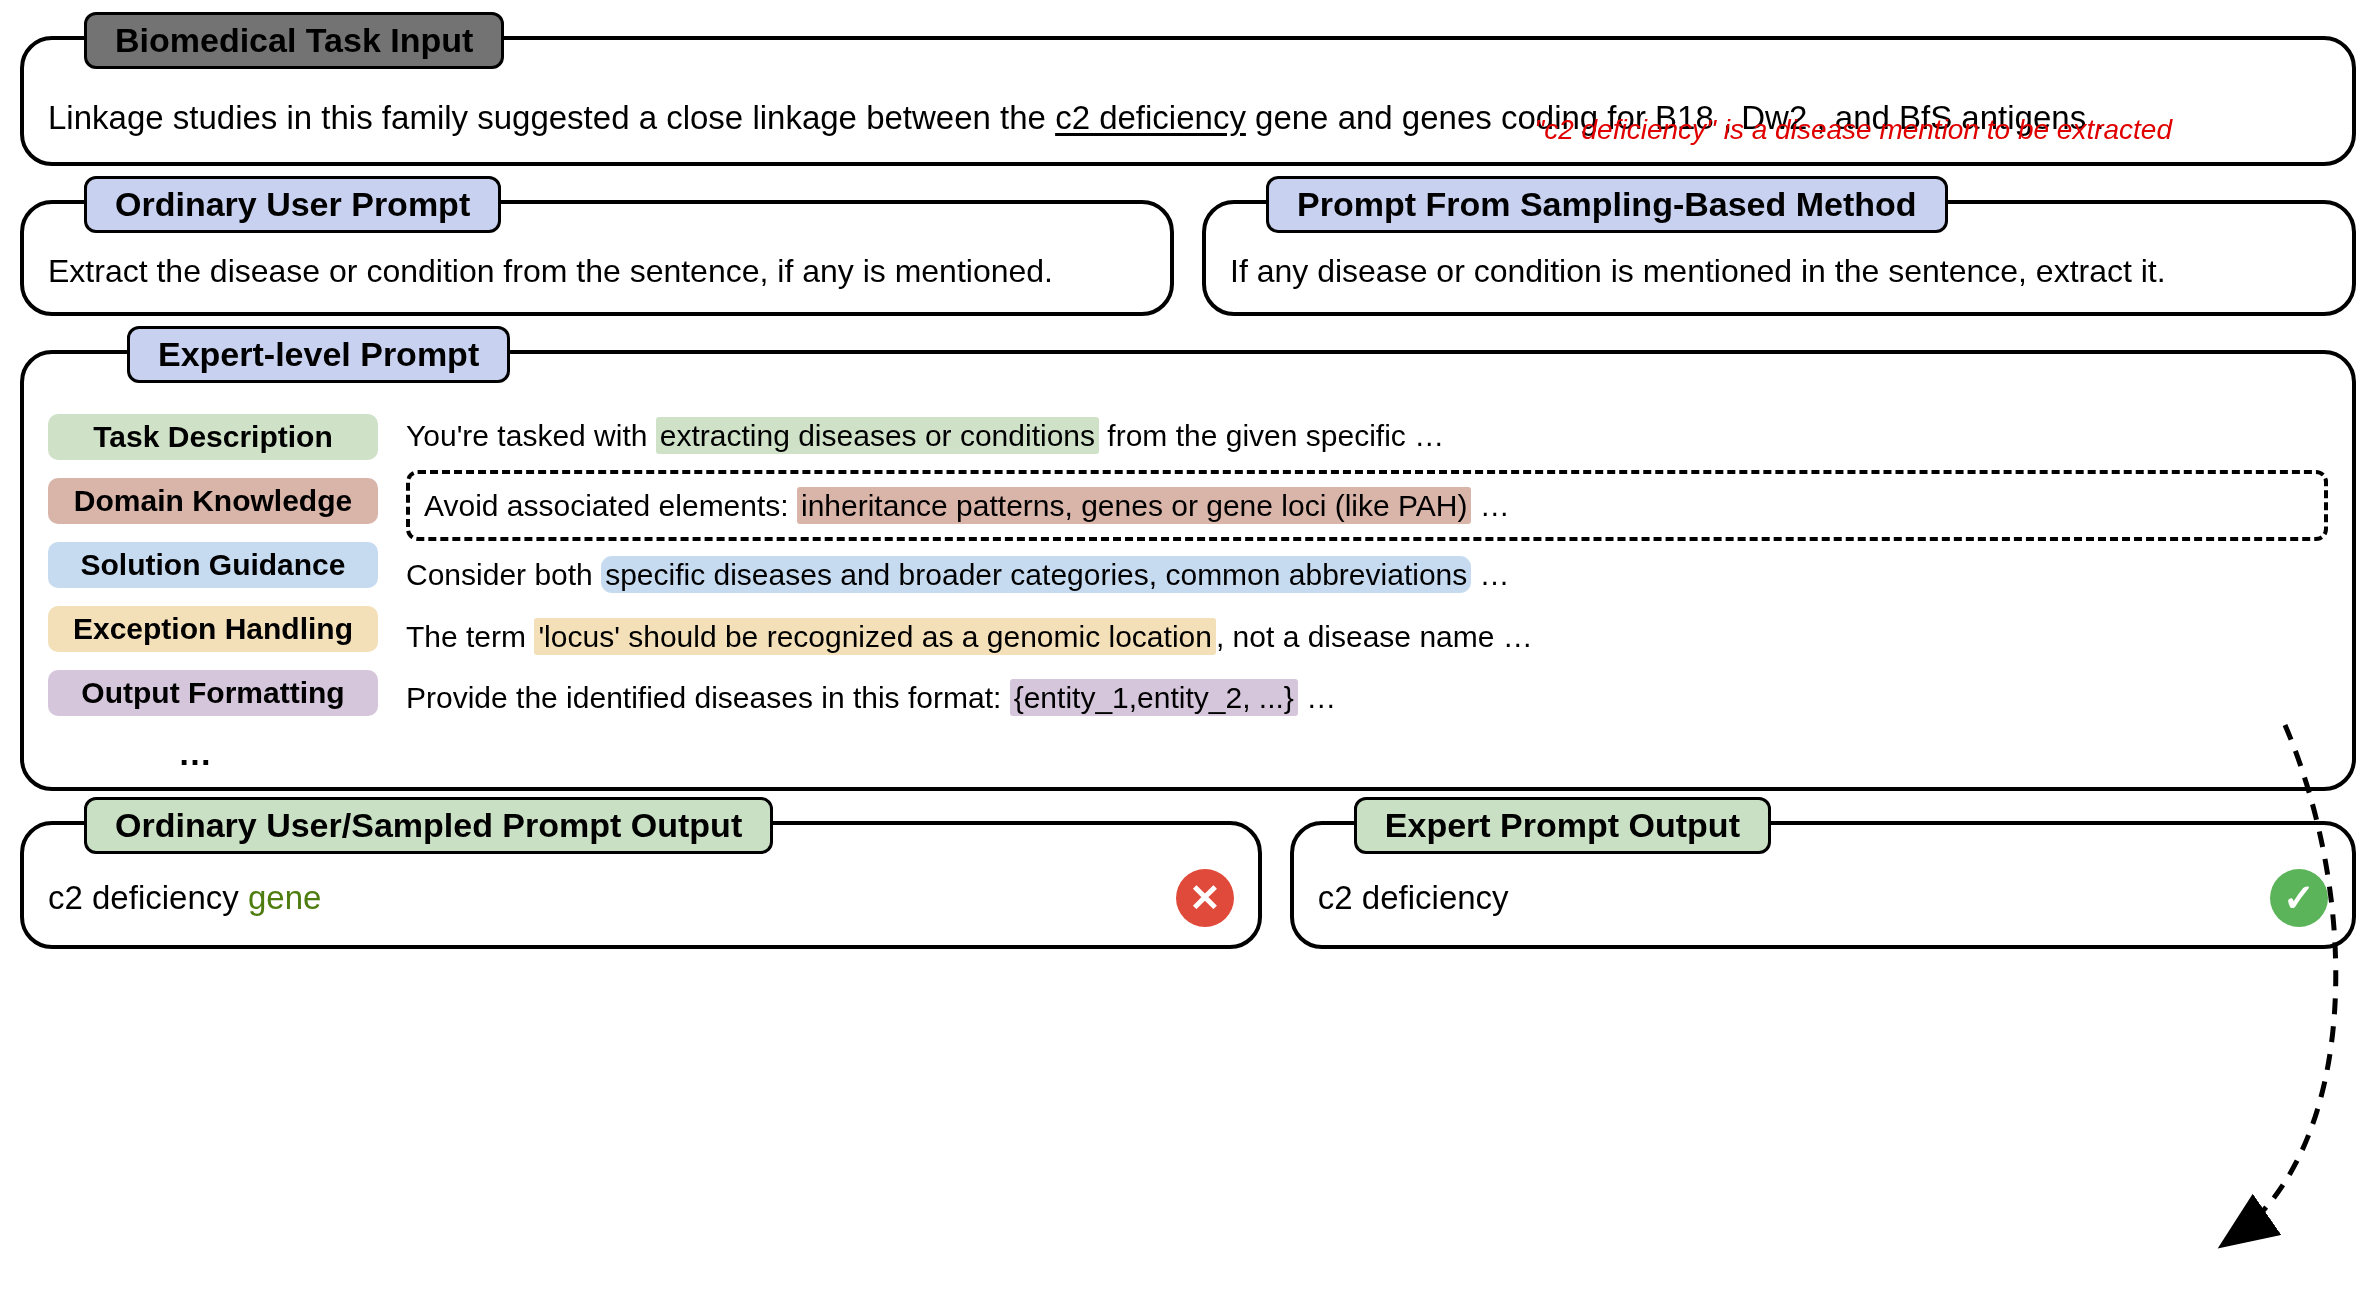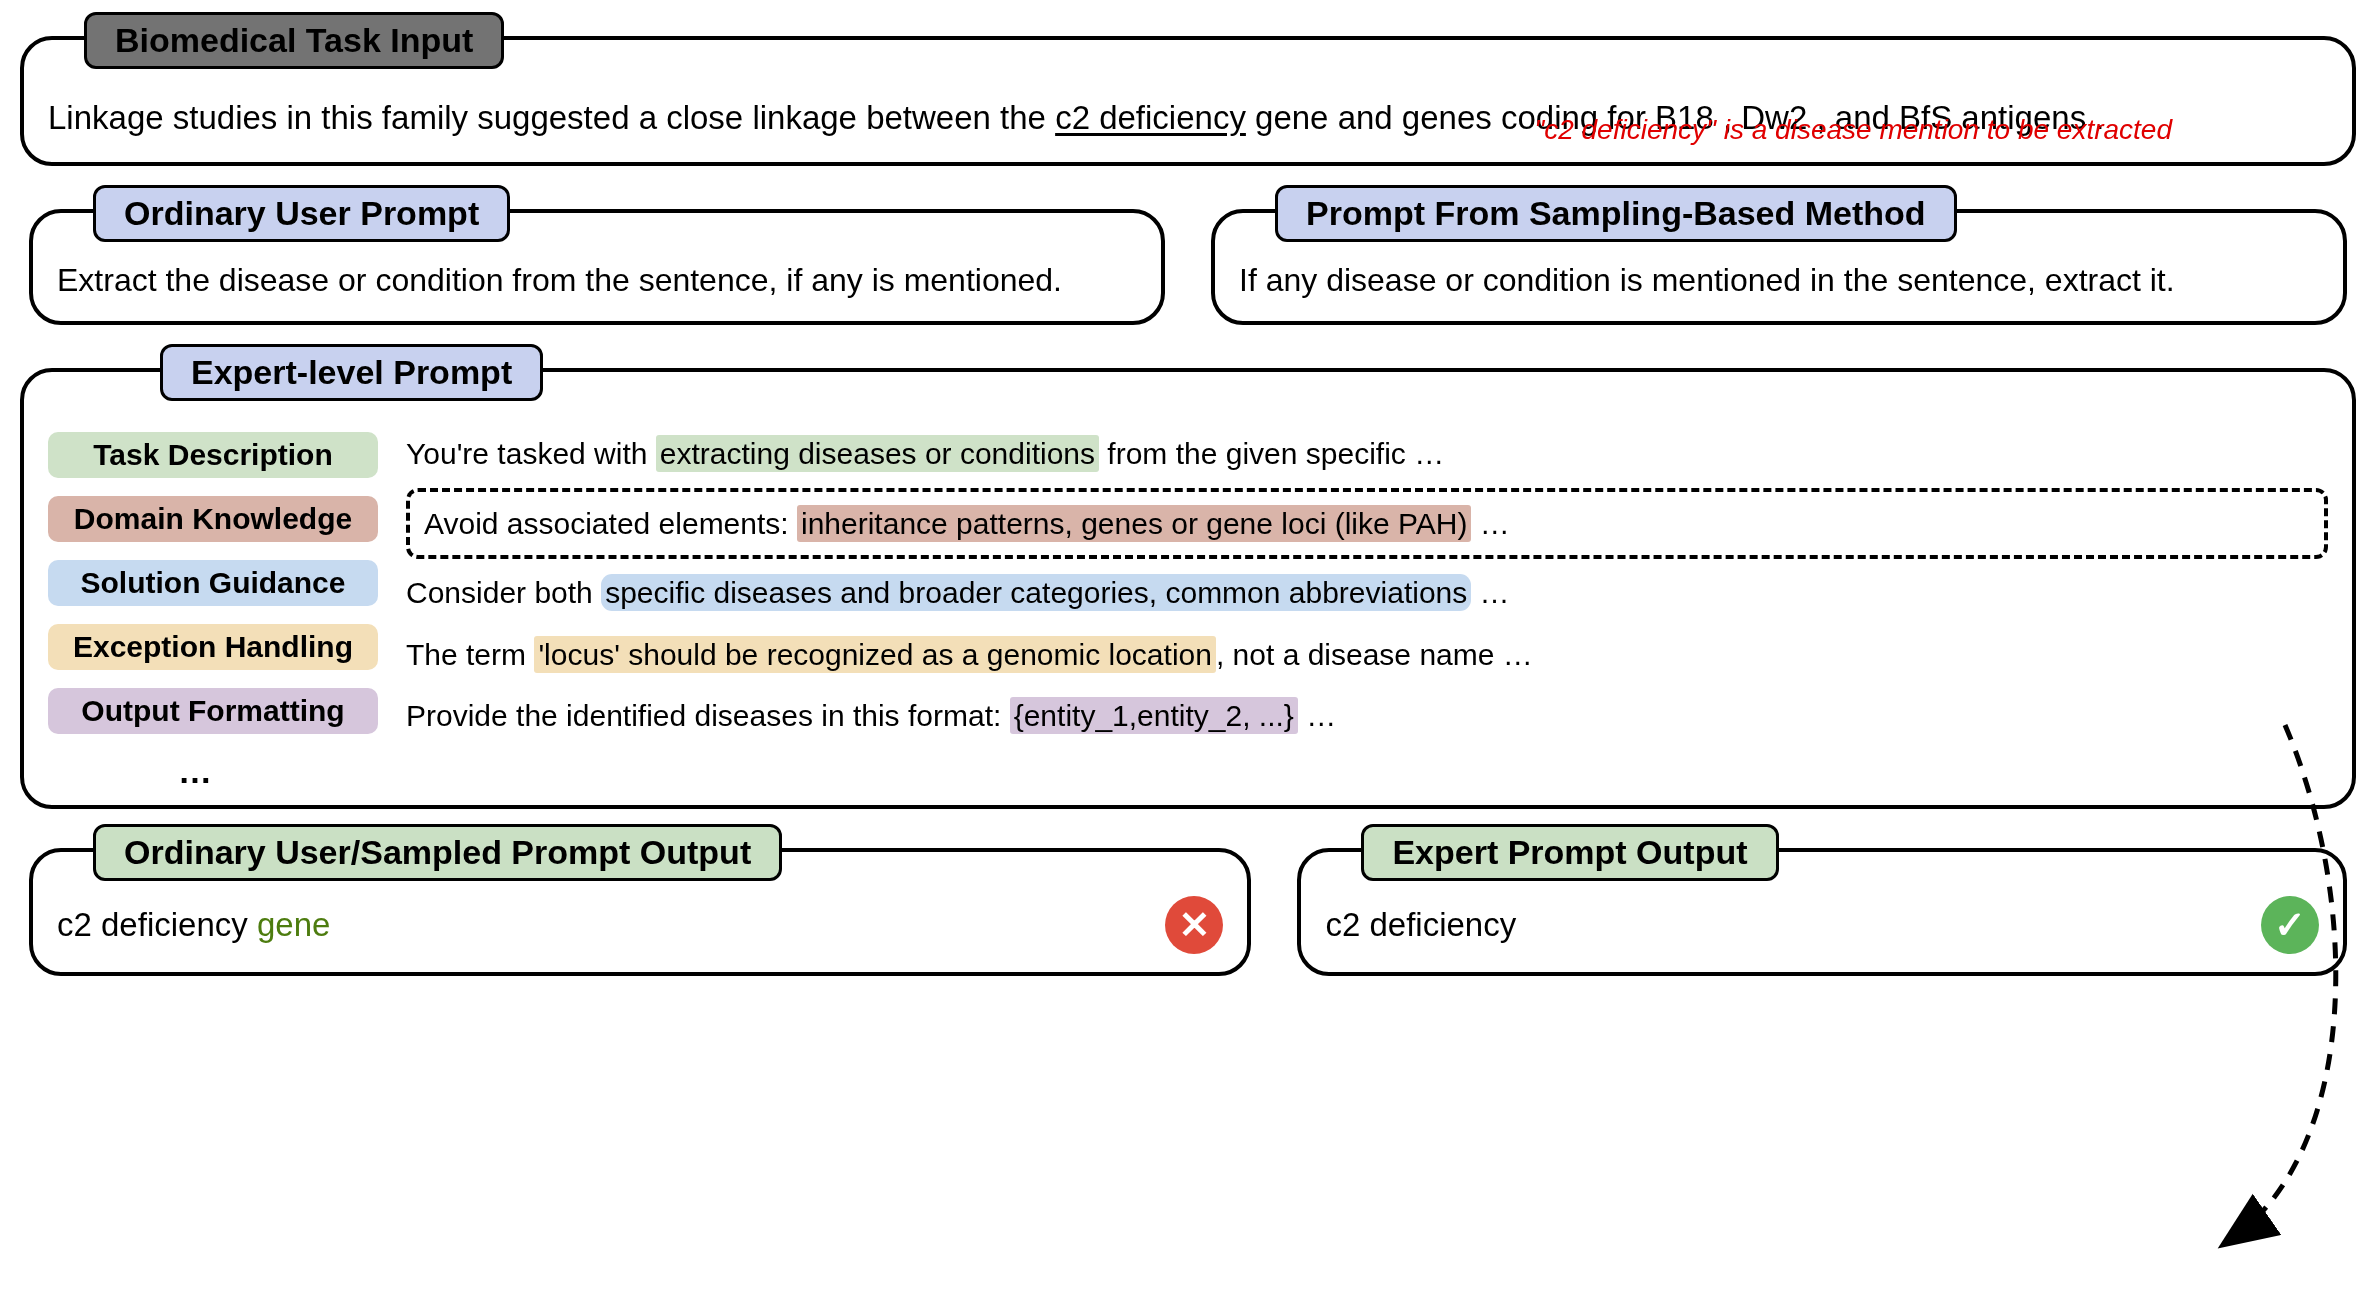--- a/index.html
+++ b/index.html
@@ -38,21 +38,21 @@
   }
   .b-orange { background: #737373; }
   .b-blue   { background: #c8d1ef; }
   .b-green  { background: #cae0c4; }
 
   .row-two {
     display: flex;
     gap: 28px;
     margin-top: 34px;
   }
-  .row-two > .panel { flex: 1 1 0; margin: 9px; }
+  .row-two > .panel { flex: 1 1 0; margin: 0; }
 
   .under { text-decoration: underline; text-underline-offset: 4px; }
   .red-note { color: #e00000; font-style: italic; font-size: 28px; }
 
   .legend-col {
     display: flex;
     flex-direction: column;
     gap: 18px;
     min-width: 330px;
   }
@@ -125,21 +125,21 @@
     <div class="badge b-blue">Ordinary User Prompt</div>
     <div style="font-size:32px; line-height:1.45;">Extract the disease or condition from the sentence, if any is mentioned.</div>
   </div>
   <div class="panel panel-small">
     <div class="badge b-blue">Prompt From Sampling-Based Method</div>
     <div style="font-size:32px; line-height:1.45;">If any disease or condition is mentioned in the sentence, extract it.</div>
   </div>
 </div>
 
 <div class="panel" style="margin-top:34px; padding-top:60px; padding-bottom:14px;">
-  <div class="badge b-blue" style="left:136px;">Expert-level Prompt</div>
+  <div class="badge b-blue" style="left:103px;">Expert-level Prompt</div>
 
   <div class="expert-rows">
     <div class="legend-col">
       <div class="pill c-task">Task Description</div>
       <div class="pill c-dom">Domain Knowledge</div>
       <div class="pill c-sol">Solution Guidance</div>
       <div class="pill c-exc">Exception Handling</div>
       <div class="pill c-out">Output Formatting</div>
       <div class="ellipsis-bold">…</div>
     </div>

